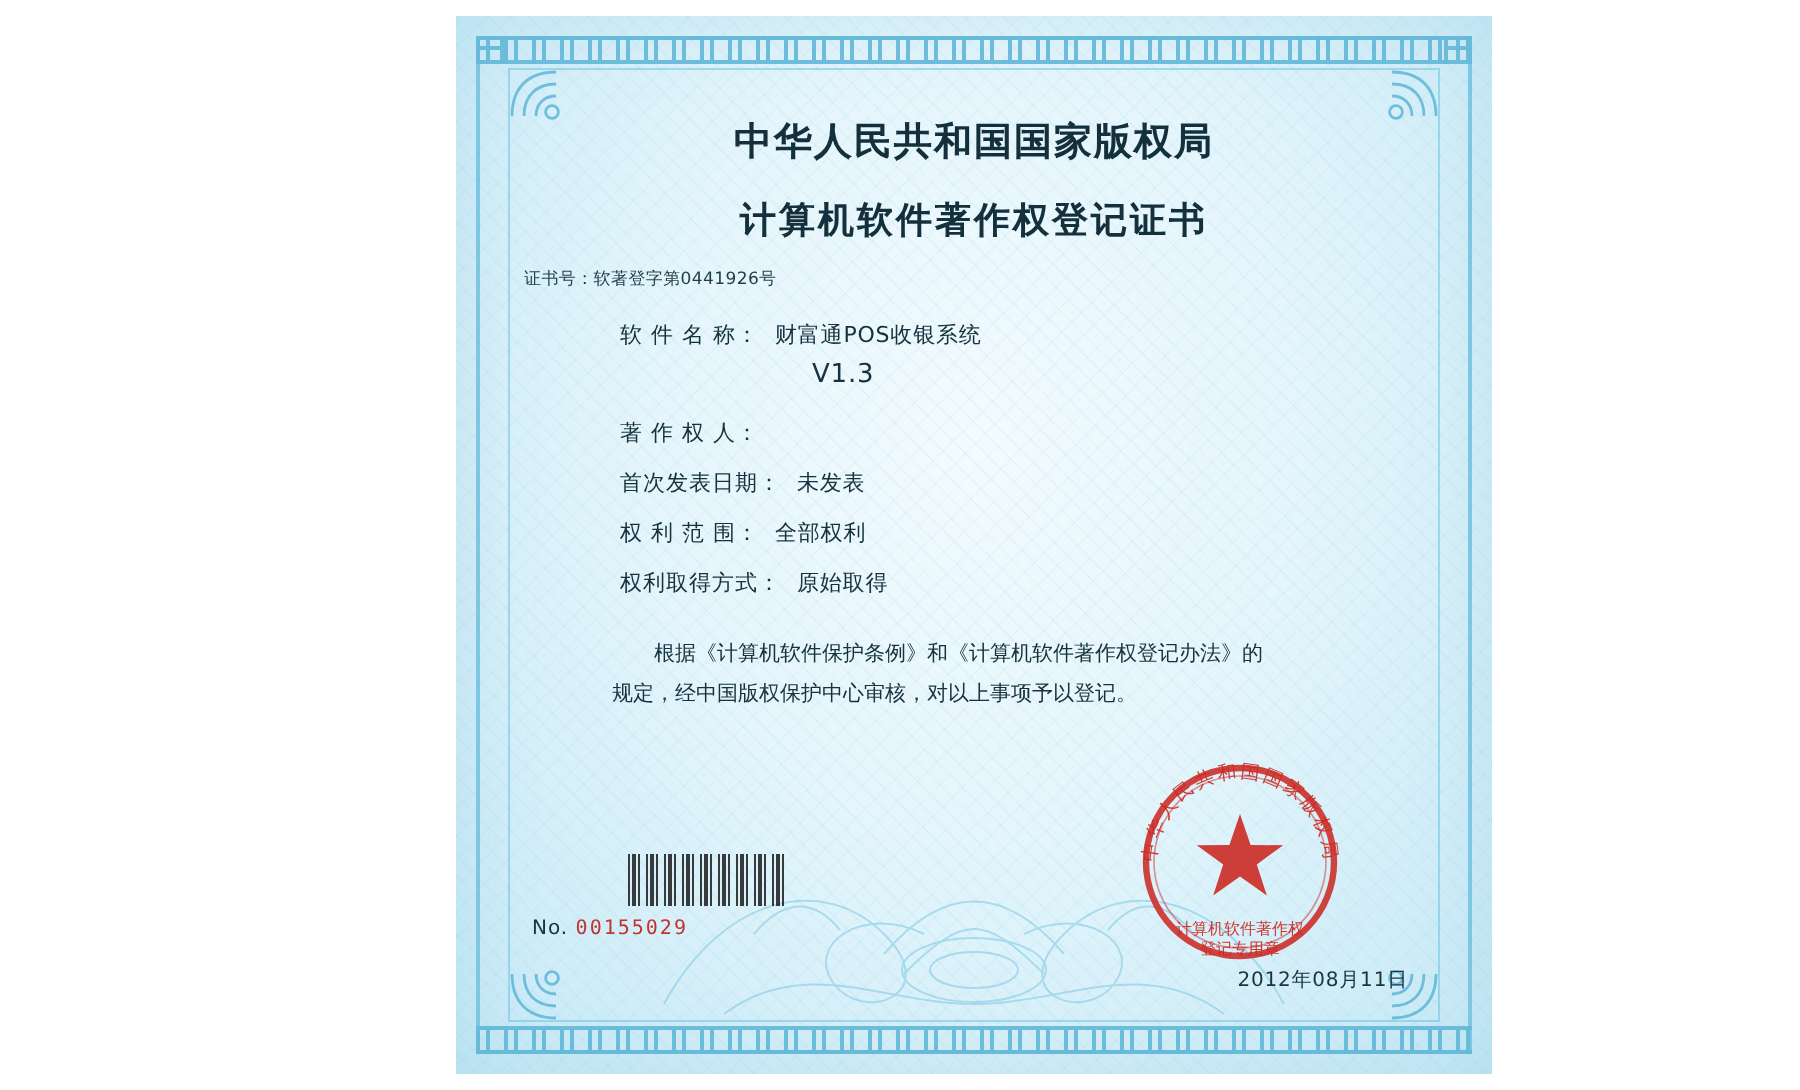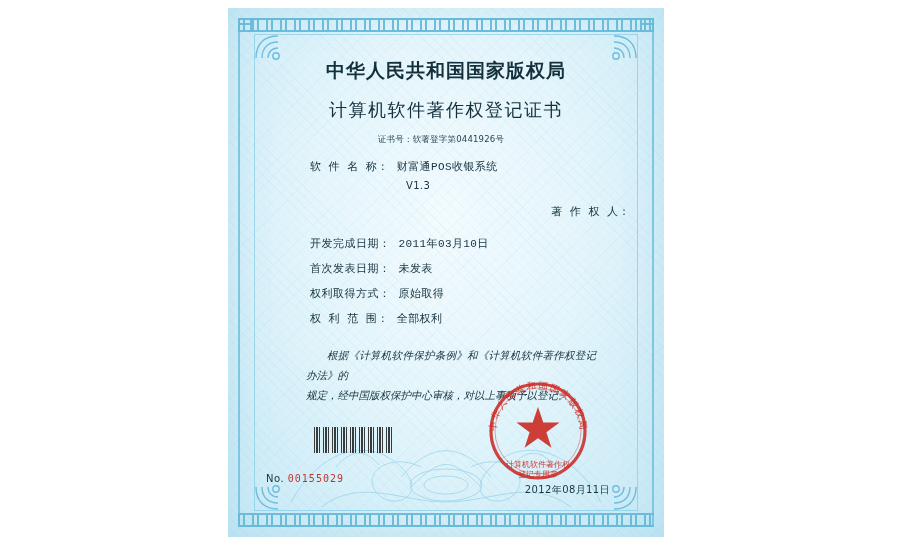--- a/index.html
+++ b/index.html
@@ -19,21 +19,21 @@
     width: 900px;
     height: 545px;
     background: #ffffff;
   }
 
   
   .paper {
     position: absolute;
     left: 228px;
     top: 8px;
-    width: 436px;
+    width: 518px;
     height: 529px;
     background:
       radial-gradient(ellipse at 50% 40%, #f3fbfe 0%, #e4f5fb 45%, #d3eef8 75%, #c7e9f6 100%);
     box-shadow: inset 0 0 40px rgba(120,190,220,0.25);
     overflow: hidden;
   }
 
   
   .paper::before {
     content: "";
@@ -132,73 +132,72 @@
     font-family: "DejaVu Sans", "Liberation Sans", sans-serif;
     font-size: 19px;
     font-weight: bold;
     color: #13303c;
     letter-spacing: 1px;
     margin-top: 6px;
   }
   .title-sub {
     text-align: center;
     font-size: 18px;
-    font-weight: normal;
+    font-weight: bold;
     color: #13303c;
     letter-spacing: 1.5px;
     margin-top: 14px;
   }
   .cert-no {
-    text-align: center;
+    text-align: left;
     font-size: 8.5px;
     color: #1d3d49;
     margin-top: 12px;
     padding-right: 10px;
     letter-spacing: 0.2px;
   }
 
   .fields {
     margin-top: 14px;
     padding-left: 48px;
   }
   .field-row {
     display: flex;
-    align-items: flex-end;
+    align-items: center;
     margin-bottom: 9px;
     font-size: 11px;
     color: #15323e;
     line-height: 1.45;
-    font-family: Liberation Mono, monospace;
   }
   .field-label {
     white-space: nowrap;
     letter-spacing: 0.5px;
   }
   .field-value {
     margin-left: 8px;
     letter-spacing: 0.4px;
   }
   .field-value-2nd {
     padding-left: 96px;
-    font-size: 10px;
+    font-size: 13px;
     color: #15323e;
     margin-top: -5px;
     margin-bottom: 9px;
     letter-spacing: 0.4px;
   }
 
   .paragraph {
     margin-top: 18px;
     padding: 0 34px 0 44px;
     font-size: 10.5px;
     line-height: 1.9;
     color: #15323e;
     text-align: justify;
   }
-  .paragraph p { margin: 0; font-style: italic; }
+  .paragraph p { margin: 0; }
   .indent { text-indent: 21px; }
 
   
   .barcode {
     position: absolute;
     left: 86px;
     bottom: 84px;
     width: 78px;
     height: 26px;
     background-image: repeating-linear-gradient(to right,
@@ -214,25 +213,25 @@
     right: 66px;
     bottom: 46px;
     width: 120px;
     height: 120px;
   }
   .seal svg { width: 100%; height: 100%; display: block; }
 
   .footer-row {
     position: absolute;
     left: 38px;
-    right: 54px;
+    right: 42px;
     bottom: 40px;
     display: flex;
     justify-content: space-between;
-    align-items: center;
+    align-items: flex-start;
     font-size: 10px;
     color: #17343f;
   }
   .serial {
     letter-spacing: 0.5px;
   }
   .serial .serial-num {
     color: #c2332e;
     letter-spacing: 1px;
     font-family: "DejaVu Sans Mono", "Liberation Mono", monospace;
@@ -324,42 +323,38 @@
       <div class="cert-no">证书号：软著登字第0441926号</div>
 
       <div class="fields">
 
         <div class="field-row">
           <span class="field-label">软 件 名 称：</span>
           <span class="field-value">财富通POS收银系统</span>
         </div>
         <div class="field-value-2nd">V1.3</div>
 
-        <div class="field-row" style="margin-top:14px;flex-direction:column;">
+        <div class="field-row" style="margin-top:14px;">
           <span class="field-label">著 作 权 人：</span>
         </div>
 
-        <div class="field-row" style="margin-top:16px;">
-          <span class="field-label">开发完成日期：</span>
-          <span class="field-value">2011年03月10日</span>
-        </div>
 
         <div class="field-row">
           <span class="field-label">首次发表日期：</span>
           <span class="field-value">未发表</span>
         </div>
 
         <div class="field-row">
+          <span class="field-label">权 利 范 围：</span>
+          <span class="field-value">全部权利</span>
+        </div>
+
+        <div class="field-row">
           <span class="field-label">权利取得方式：</span>
           <span class="field-value">原始取得</span>
-        </div>
-
-        <div class="field-row">
-          <span class="field-label">权 利 范 围：</span>
-          <span class="field-value">全部权利</span>
         </div>
 
 
       </div>
 
       <div class="paragraph">
         <p class="indent">根据《计算机软件保护条例》和《计算机软件著作权登记办法》的</p>
         <p>规定，经中国版权保护中心审核，对以上事项予以登记。</p>
       </div>
 

